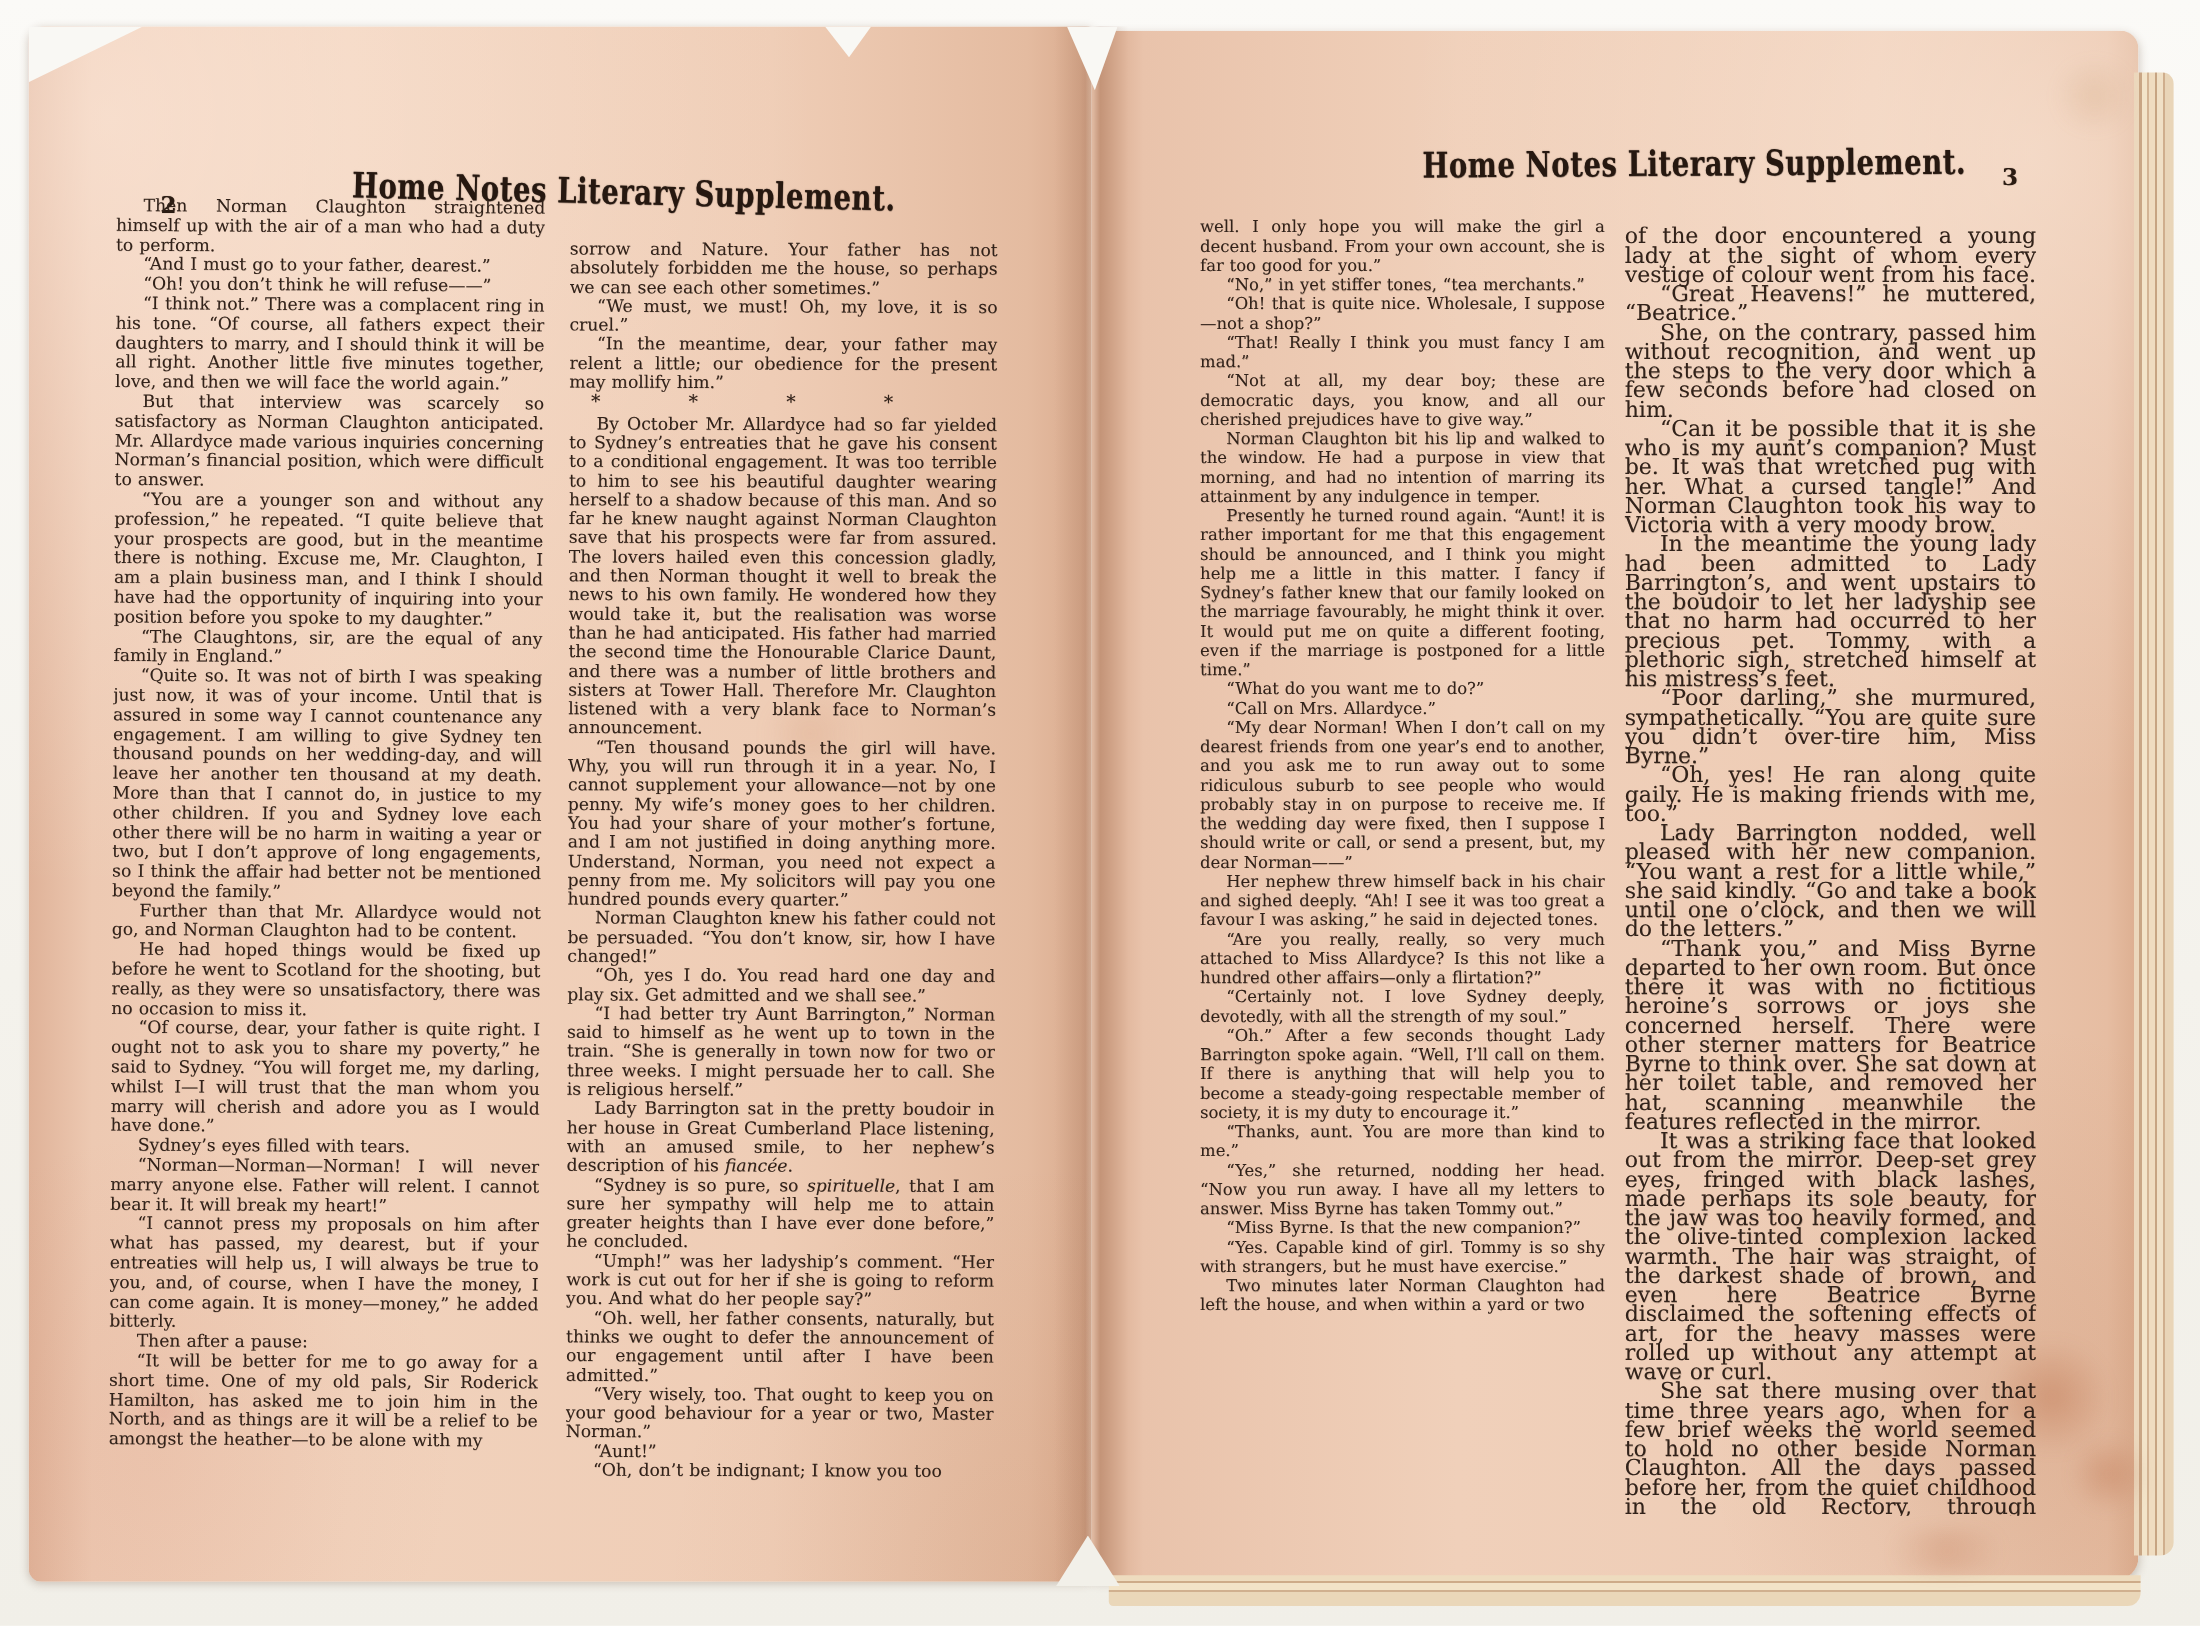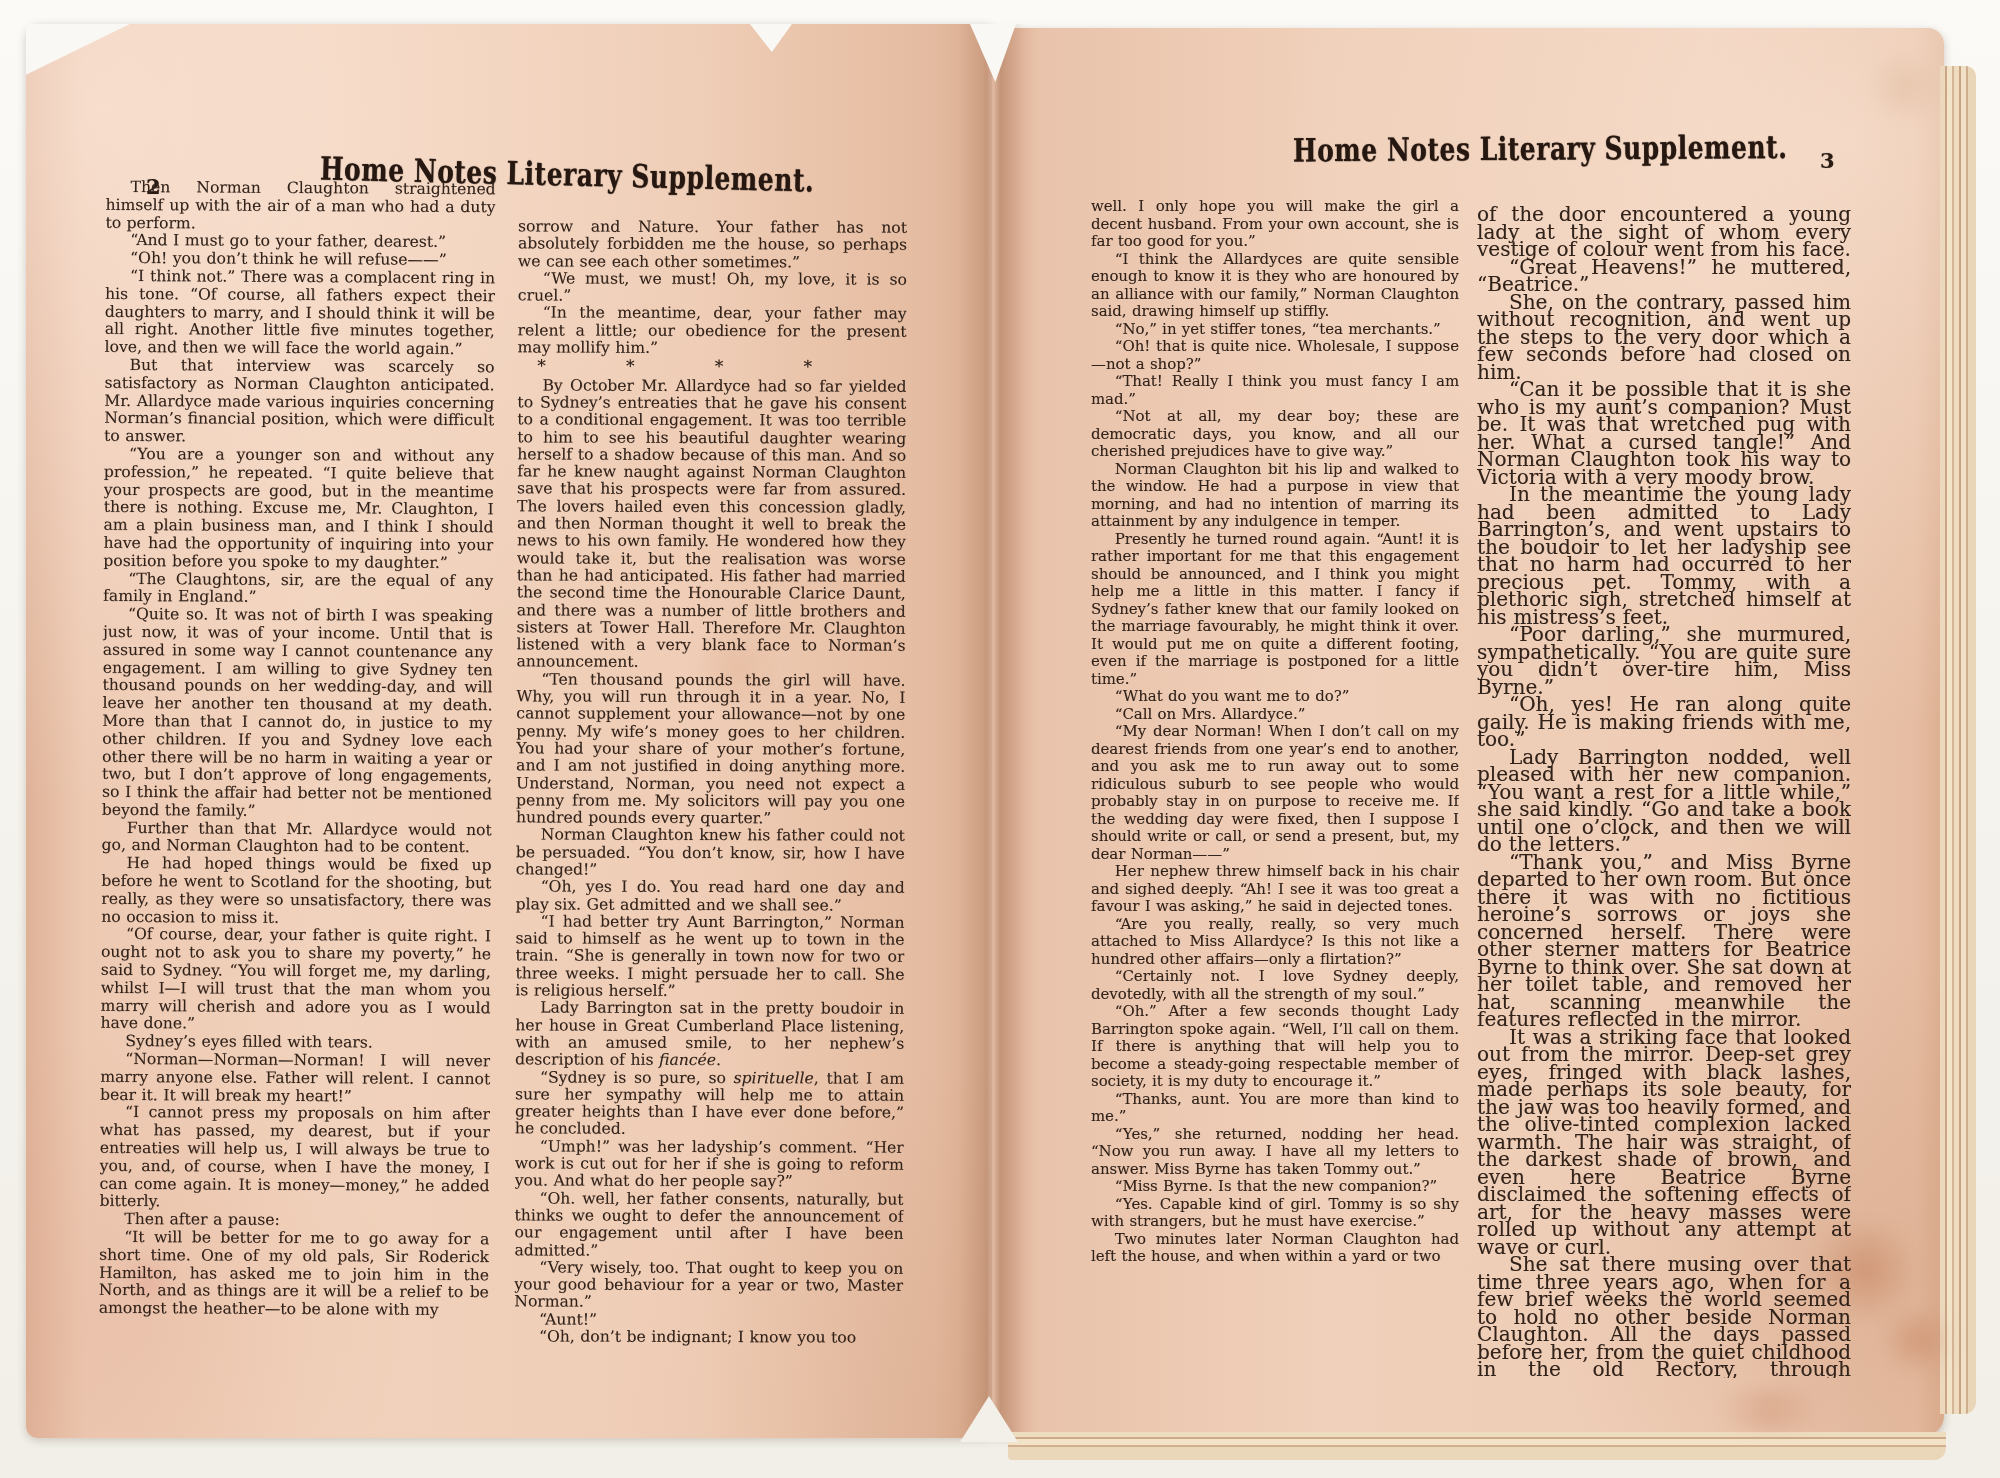--- a/index.html
+++ b/index.html
@@ -157,21 +157,20 @@
       <p class="para indent">Lady Barrington sat in the pretty boudoir in her house in Great Cumberland Place listening, with an amused smile, to her nephew’s description of his <i>fiancée</i>.</p>
       <p class="para indent">“Sydney is so pure, so <i>spirituelle</i>, that I am sure her sympathy will help me to attain greater heights than I have ever done before,” he concluded.</p>
       <p class="para indent">“Umph!” was her ladyship’s comment. “Her work is cut out for her if she is going to reform you. And what do her people say?”</p>
       <p class="para indent">“Oh. well, her father consents, naturally, but thinks we ought to defer the announcement of our engagement until after I have been admitted.”</p>
       <p class="para indent">“Very wisely, too. That ought to keep you on your good behaviour for a year or two, Master Norman.”</p>
       <p class="para indent">“Aunt!”</p>
       <p class="para indent">“Oh, don’t be indignant; I know you too</p>
     </div>
   <div class="col col-3">
       <p class="para noindent">well. I only hope you will make the girl a decent husband. From your own account, she is far too good for you.”</p>
-      <p class="para indent">“I think the Allardyces are quite sensible enough to know it is they who are honoured by an alliance with our family,” Norman Claughton said, drawing himself up stiffly.</p>
       <p class="para indent">“No,” in yet stiffer tones, “tea merchants.”</p>
       <p class="para indent">“Oh! that is quite nice. Wholesale, I suppose—not a shop?”</p>
       <p class="para indent">“That! Really I think you must fancy I am mad.”</p>
       <p class="para indent">“Not at all, my dear boy; these are democratic days, you know, and all our cherished prejudices have to give way.”</p>
       <p class="para indent">Norman Claughton bit his lip and walked to the window. He had a purpose in view that morning, and had no intention of marring its attainment by any indulgence in temper.</p>
       <p class="para indent">Presently he turned round again. “Aunt! it is rather important for me that this engagement should be announced, and I think you might help me a little in this matter. I fancy if Sydney’s father knew that our family looked on the marriage favourably, he might think it over. It would put me on quite a different footing, even if the marriage is postponed for a little time.”</p>
       <p class="para indent">“What do you want me to do?”</p>
       <p class="para indent">“Call on Mrs. Allardyce.”</p>
       <p class="para indent">“My dear Norman! When I don’t call on my dearest friends from one year’s end to another, and you ask me to run away out to some ridiculous suburb to see people who would probably stay in on purpose to receive me. If the wedding day were fixed, then I suppose I should write or call, or send a present, but, my dear Norman——”</p>
       <p class="para indent">Her nephew threw himself back in his chair and sighed deeply. “Ah! I see it was too great a favour I was asking,” he said in dejected tones.</p>

